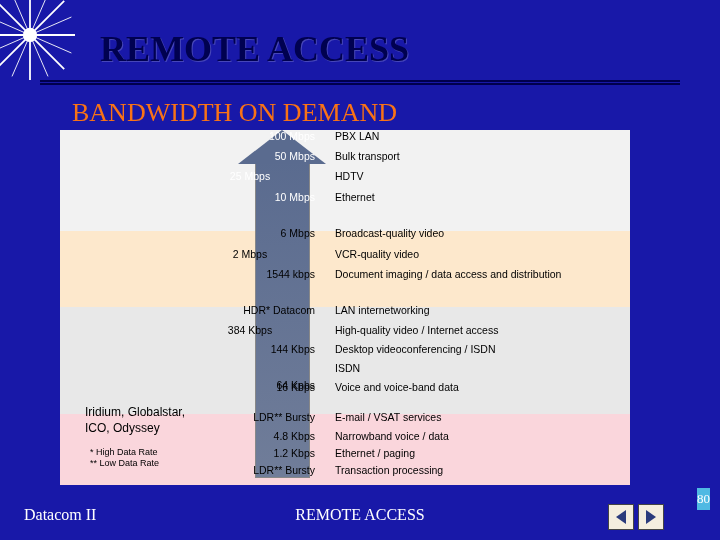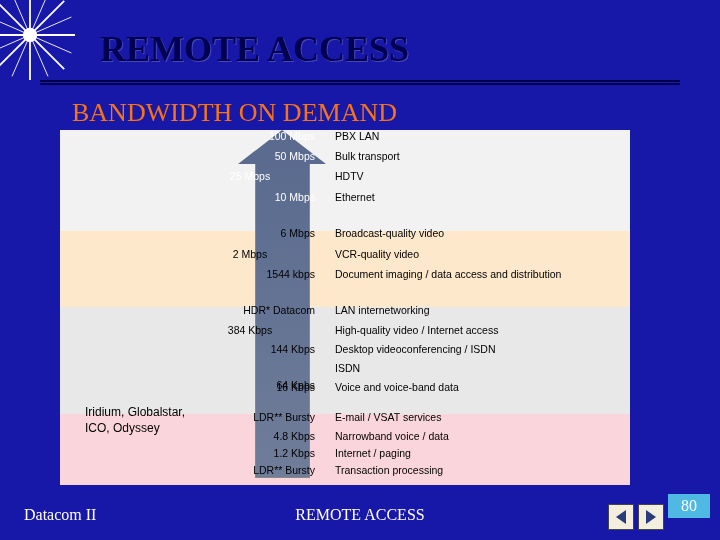--- a/index.html
+++ b/index.html
@@ -72,23 +72,23 @@
   }
   .nav { position: absolute; right: 56px; bottom: 10px; display: flex; gap: 4px; }
   .nav-btn {
     width: 26px; height: 26px; border: 1px solid #444;
     background: #f4eedf; display: flex; align-items: center; justify-content: center;
     cursor: pointer;
   }
   .tri-l { width:0;height:0;border-top:7px solid transparent;border-bottom:7px solid transparent;border-right:10px solid #2a3b7c; }
   .tri-r { width:0;height:0;border-top:7px solid transparent;border-bottom:7px solid transparent;border-left:10px solid #2a3b7c; }
   .page {
-    position: absolute; right: 10px; bottom: 22px;
-    background: #4fb9e3; color: #fff; font-size: 16px;
-    padding: 3px 13px; font-family: "Times New Roman", serif;
+    position: absolute; right: 10px; bottom: 30px;
+    background: #4fb9e3; color: #fff; font-size: 13px;
+    padding: 3px 0; font-family: "Times New Roman", serif;
   }
 </style>
 </head>
 <body>
 
 <svg class="star" viewBox="0 0 100 100">
   <g stroke="#fff" stroke-width="2">
     <line x1="50" y1="0" x2="50" y2="100"></line>
     <line x1="0" y1="50" x2="100" y2="50"></line>
     <line x1="12" y1="12" x2="88" y2="88"></line>
@@ -166,28 +166,32 @@
       <div class="row" style="top: 287px;">
         <div class="rate" style="color: rgb(0, 0, 0);">LDR** Bursty</div>
         <div class="app">E-mail / VSAT services</div>
       </div>
       <div class="row" style="top: 306px;">
         <div class="rate" style="color: rgb(0, 0, 0);">4.8 Kbps</div>
         <div class="app">Narrowband voice / data</div>
       </div>
       <div class="row" style="top: 323px;">
         <div class="rate" style="color: rgb(0, 0, 0);">1.2 Kbps</div>
-        <div class="app">Internet / paging</div>
+        <div class="app">Ethernet / paging</div>
       </div>
       <div class="row" style="top: 340px;">
         <div class="rate" style="color: rgb(0, 0, 0);">LDR** Bursty</div>
         <div class="app">Transaction processing</div>
       </div>
     </div>
   <div class="iridium">Iridium, Globalstar, ICO, Odyssey</div>
+  <div class="footnote">
+    <div>* High Data Rate</div>
+    <div>** Low Data Rate</div>
+  </div>
 </div>
 
 <div class="footer-left">Datacom II</div>
 <div class="footer-mid">REMOTE ACCESS</div>
 <div class="nav">
   <div class="nav-btn">
       <div class="tri-l"></div>
     </div>
   <div class="nav-btn">
       <div class="tri-r"></div>

